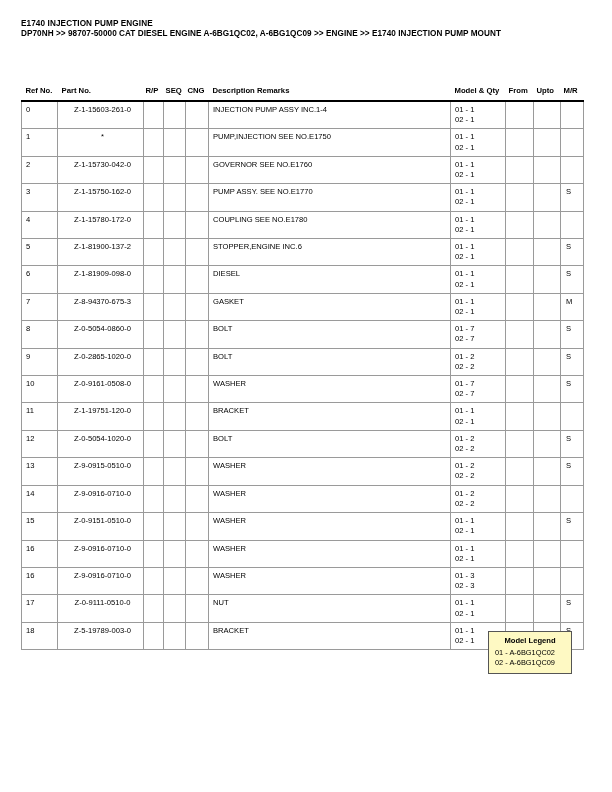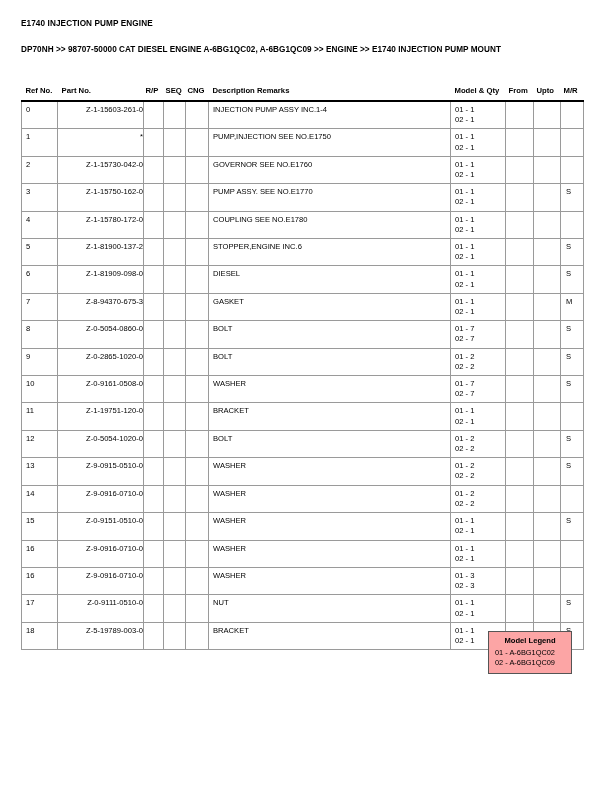--- a/index.html
+++ b/index.html
@@ -30,21 +30,21 @@
     left: 21px;
     top: 19px;
     font-size: 8.2px;
     font-weight: bold;
     letter-spacing: 0.1px;
     white-space: nowrap;
   }
   .breadcrumb {
     position: absolute;
     left: 21px;
-    top: 45px;
+    top: 29px;
     font-size: 8.2px;
     font-weight: bold;
     letter-spacing: 0.05px;
     white-space: nowrap;
   }
 
   
   .parts-table {
     position: absolute;
     left: 21px;
@@ -88,35 +88,35 @@
   th.c-rp    { padding-left: 2px; }
   th.c-seq   { padding-left: 2px; }
   th.c-cng   { padding-left: 2px; }
   th.c-desc  { padding-left: 4px; }
   th.c-model { padding-left: 4px; }
   th.c-from  { padding-left: 3px; }
   th.c-upto  { padding-left: 3px; }
   th.c-mr    { padding-left: 3px; }
 
   td.cell-ref   { text-align: left; }
-  td.cell-part  { text-align: right; margin-left: 16px; }
+  td.cell-part  { text-align: center; margin-left: 16px; }
   td.cell-desc  { text-align: left; }
   td.cell-model { text-align: left; white-space: pre-line; margin-top: 8px; }
   td.cell-mr    { text-align: left; padding-left: 5px; }
 
   .qty-line { display: block; }
 
   
   .model-legend {
     position: absolute;
     left: 488px;
     top: 631px;
     width: 84px;
     border: 1px solid #555;
-    background: #fca5a5;
+    background: #fef9c3;
     padding: 4px 6px 5px 6px;
     box-sizing: border-box;
   }
   .model-legend .legend-title {
     font-size: 7.6px;
     font-weight: bold;
     margin-bottom: 3px;
     text-align: center;
   }
   .model-legend .legend-row {

